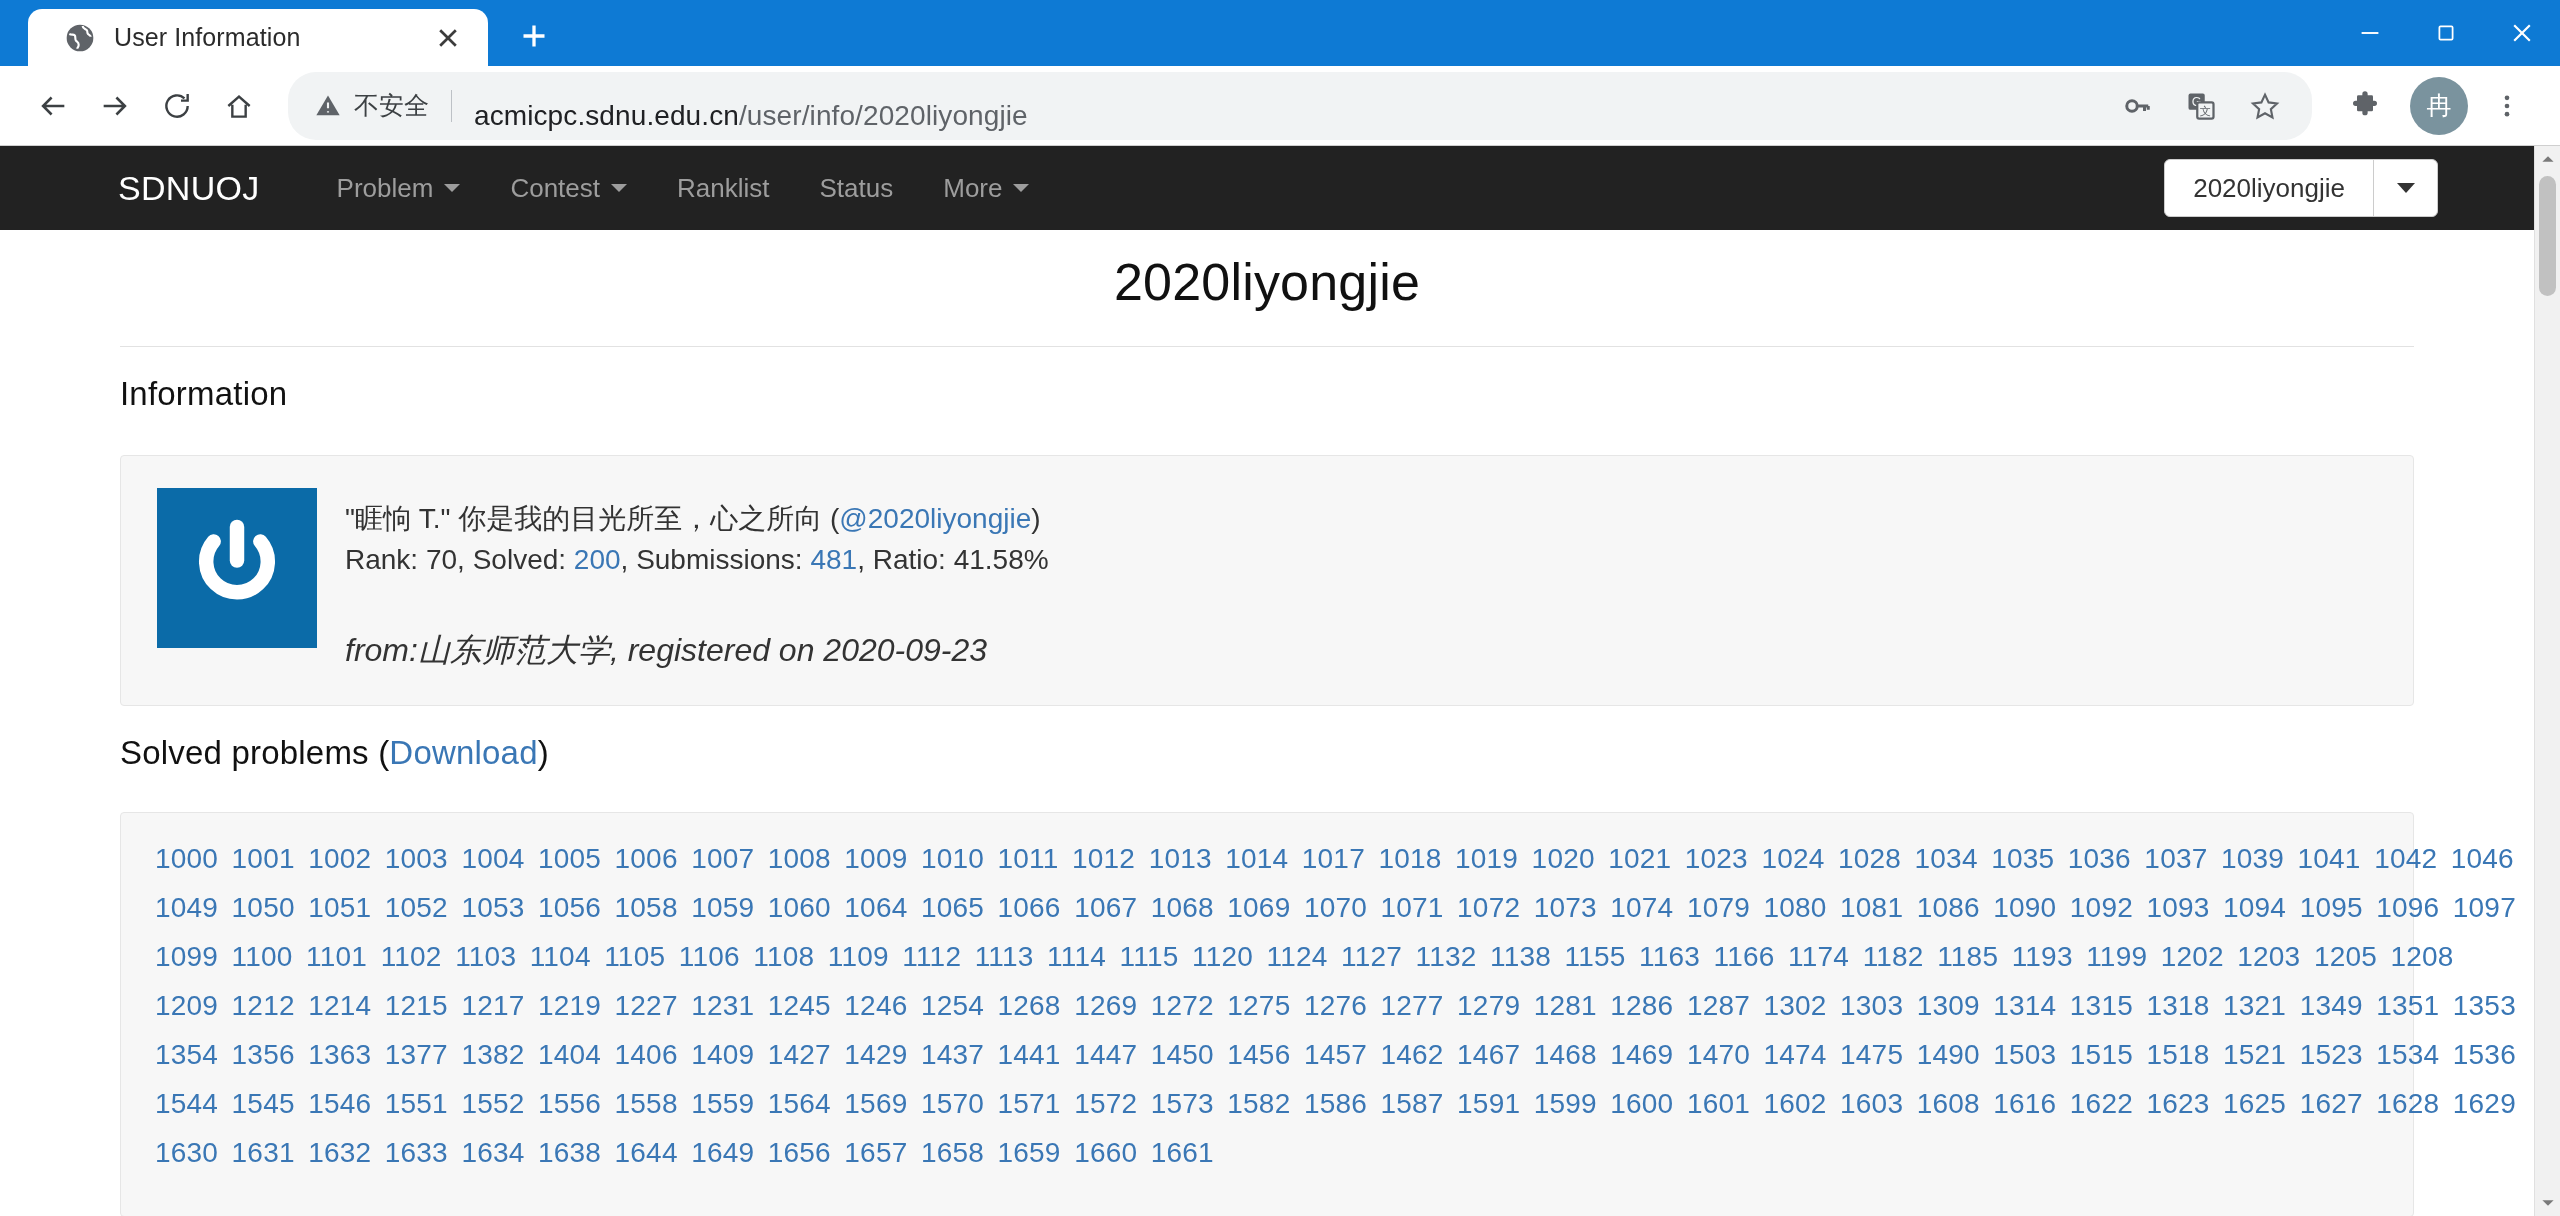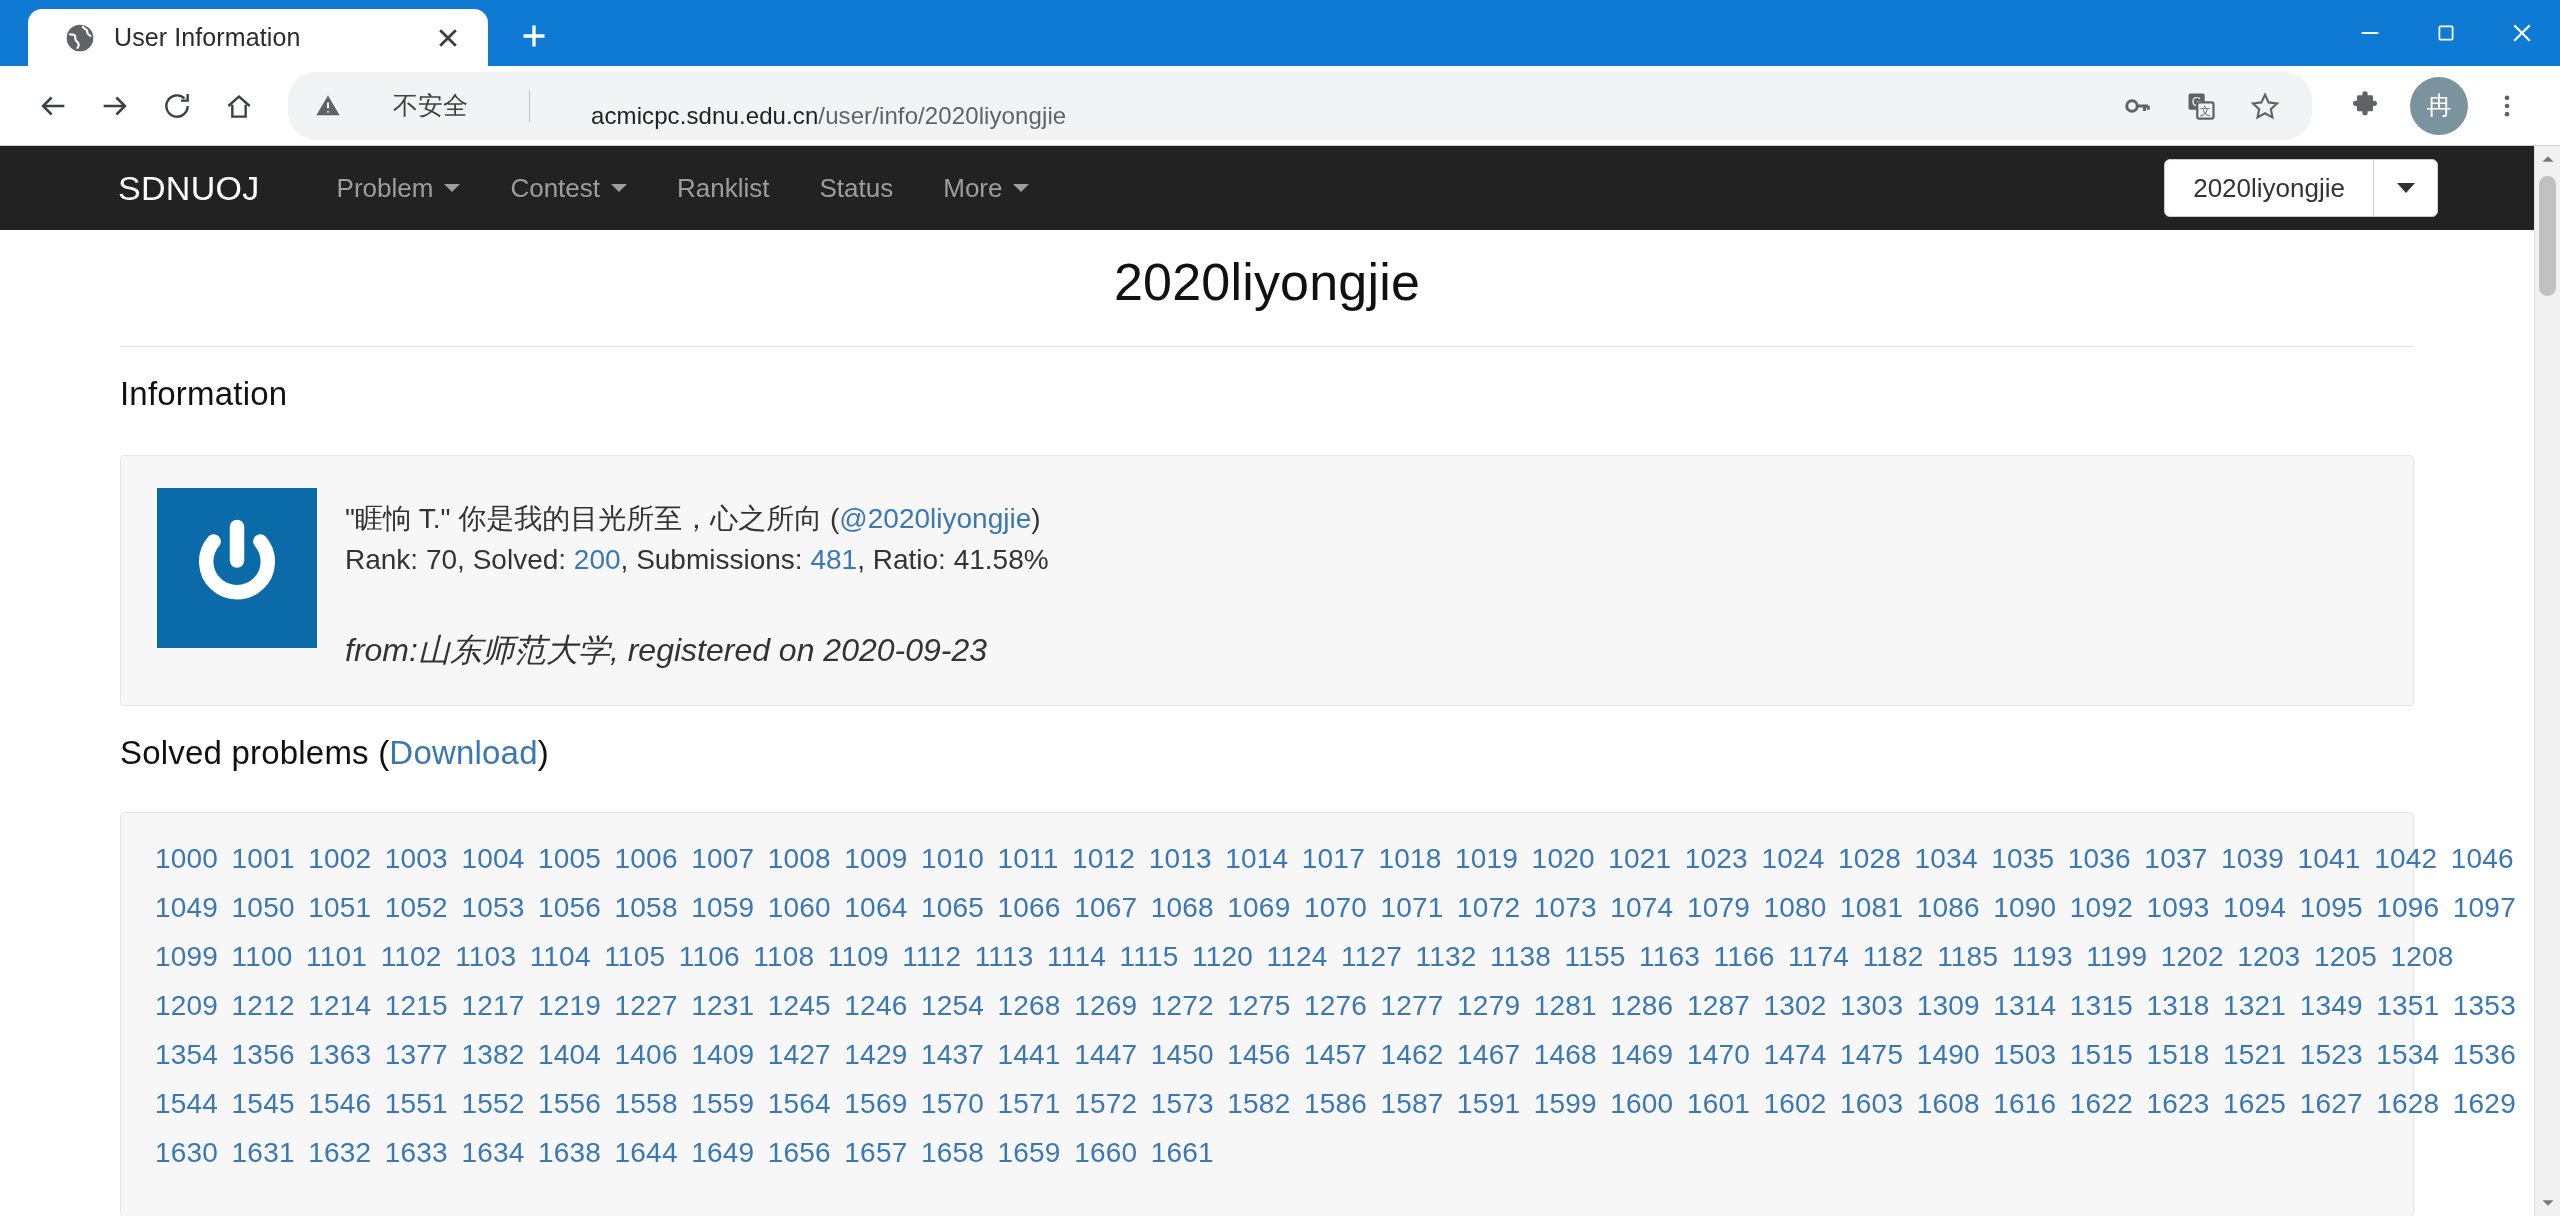--- a/index.html
+++ b/index.html
@@ -59,26 +59,26 @@
     padding: 0 22px; flex: none; border-bottom: 1px solid #cfcfcf;
   }
   .nav-btn {
     width: 62px; height: 62px; flex: none;
     display: flex; align-items: center; justify-content: center;
     color: #3c4043; border-radius: 50%;
   }
   .omnibox {
     flex: 1; height: 68px; margin: 0 14px 0 18px;
     background: #f1f3f4; border-radius: 28px;
-    display: flex; align-items: center; padding: 0 18px 0 26px; gap: 39px;
+    display: flex; align-items: center; padding: 0 18px 0 26px;
   }
   .omni-warn-icon { width: 28px; height: 28px; flex:none; color:#5f6368; margin-right: 12px; }
   .omni-warn-text { font-size: 25px; color: #3c4043; white-space: nowrap; }
   .omni-divider { width: 1px; height: 32px; background: #bdc1c6; margin: 0 22px; flex:none; }
-  .omni-url { font-size: 24px; color: #202124; white-space: nowrap; letter-spacing: .1px; margin-top: 21px; }
+  .omni-url { font-size: 28px; color: #202124; white-space: nowrap; letter-spacing: .1px; margin-top: 21px; }
   .omni-url .dim { color: #5f6368; }
   .omni-actions { display:flex; align-items:center; margin-left: auto; }
   .omni-icon {
     width: 58px; height: 58px; display:flex; align-items:center; justify-content:center;
     color: #5f6368; flex:none; margin-left: 6px;
   }
   .tb-icon {
     width: 62px; height: 62px; display:flex; align-items:center; justify-content:center;
     color: #5f6368; flex:none; margin-left: 8px;
   }

